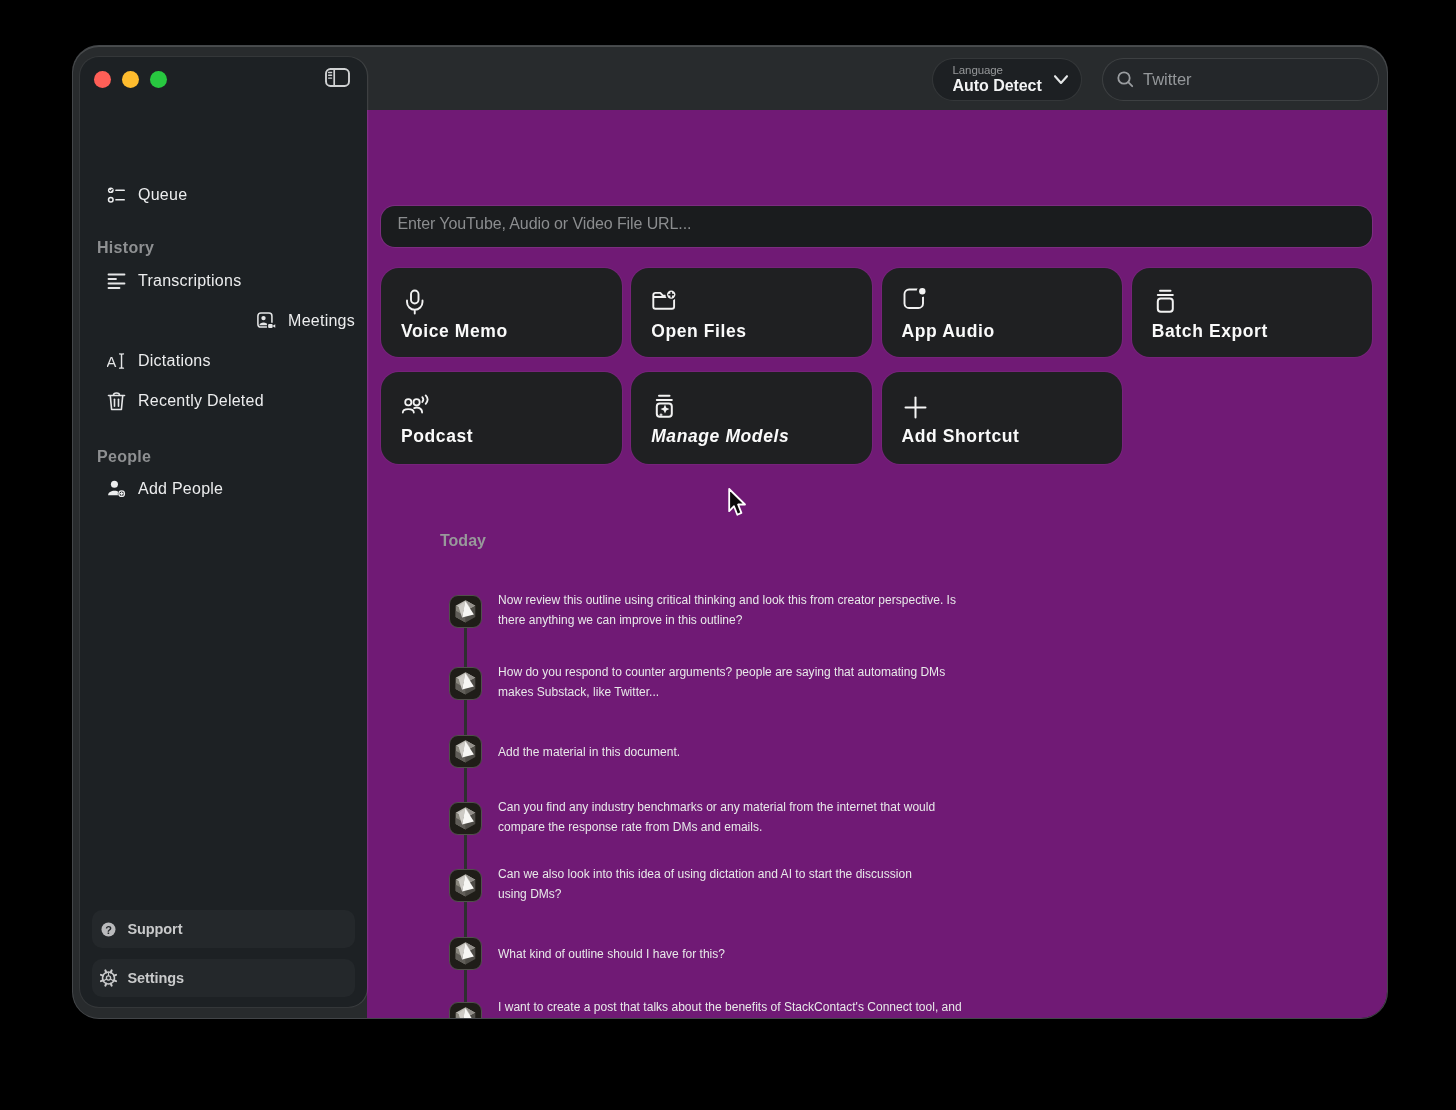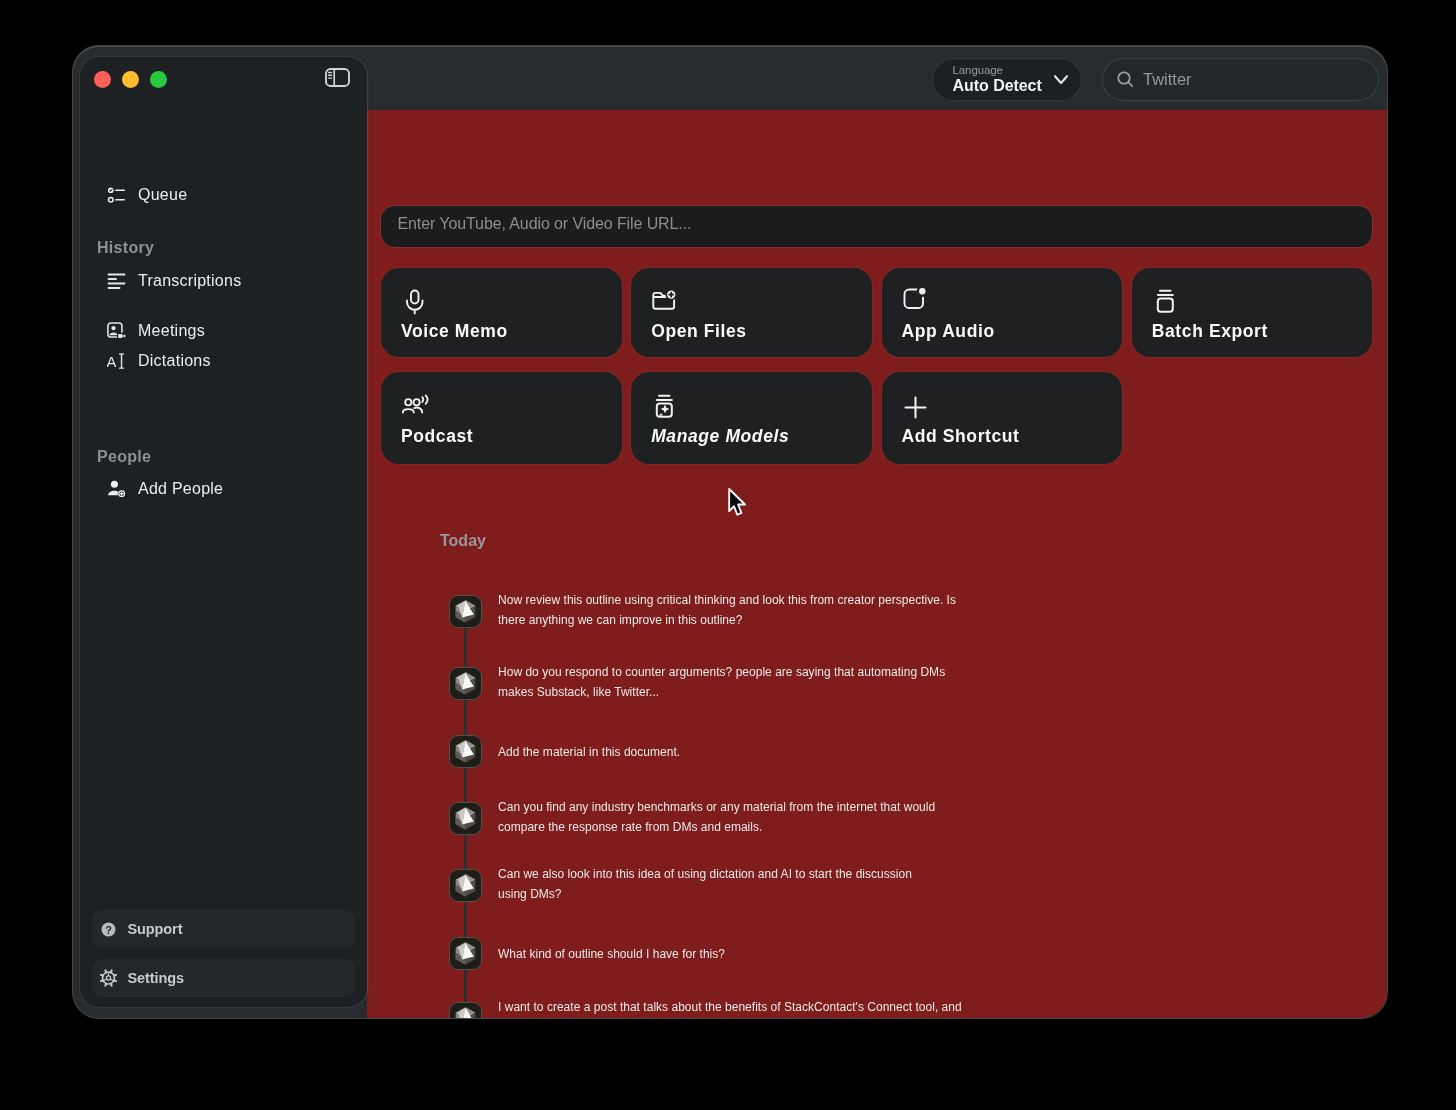--- a/index.html
+++ b/index.html
@@ -7,21 +7,21 @@
   font-family:"Liberation Sans", sans-serif; -webkit-font-smoothing:antialiased; }
 .abs { position:absolute; }
 #window {
   position:absolute; left:72.5px; top:45.5px; width:1314px; height:972px;
   border-radius:26px; background:#282b2d;
   box-shadow: 0 0 0 1px rgba(175,185,192,0.38), inset 0 1px 0 rgba(255,255,255,0.16);
   overflow:hidden;
 }
 #main {
   position:absolute; left:294.5px; top:64.5px; width:1019.5px; height:907.5px;
-  background:#7f1d1d; border-bottom-right-radius:26px; overflow:hidden;
+  background:#701a75; border-bottom-right-radius:26px; overflow:hidden;
 }
 #sidebar {
   position:absolute; left:7.5px; top:11.5px; width:287px; height:950px;
   border-radius:19px; background:#1d2124;
   box-shadow: 0 0 0 1px rgba(255,255,255,0.06), 1.5px 0 0 rgba(255,255,255,0.05);
 }
 .tl { position:absolute; width:17px; height:17px; border-radius:50%; top:13.5px; }
 .side-row { position:absolute; left:12px; width:263px; height:38px; border-radius:10px;
   display:flex; align-items:center; color:#ecedee; font-size:16px; letter-spacing:0.25px; }
 .side-row .ic { width:19px; height:19px; margin-left:15px; margin-right:12px; flex:none; display:flex; align-items:center; justify-content:center;}
@@ -224,21 +224,21 @@
             <g stroke="#e4e5e6" stroke-width="1.8" stroke-linecap="round">
         <path d="M1.5 1.5 H17.5"></path>
               <path d="M1.5 6 H9"></path>
               <path d="M1.5 10.5 H17.5"></path>
               <path d="M1.5 15 H12.5"></path>
       </g>
           </svg>
         </span>
       Transcriptions
     </div>
-    <div class="side-row" style="top:255px;">
+    <div class="side-row" style="top:245px;justify-content:flex-end;">
       <span class="ic">
           <svg width="21" height="20" viewBox="0 0 21 20">
         <rect x="1" y="1.2" width="15.5" height="15.5" rx="3.2" stroke="#e4e5e6" stroke-width="1.7" fill="none"></rect>
         <circle cx="7.2" cy="6.8" r="2.4" fill="#e4e5e6"></circle>
         <path d="M2.6 14.8 c0.3 -4.2 8.9 -4.2 9.2 0 z" fill="#e4e5e6"></path>
         <rect x="11" y="11.8" width="8.2" height="7.4" rx="1.6" fill="#1c2023"></rect>
         <rect x="12.3" y="13.2" width="5" height="4.6" rx="1.1" fill="#e4e5e6"></rect>
         <path d="M17.0 15.5 l3.2 -1.9 v3.8 z" fill="#e4e5e6"></path>
       </svg>
         </span>
@@ -249,20 +249,34 @@
           <svg width="20" height="20" viewBox="0 0 20 20">
         <text x="-0.5" y="15.8" font-family="Liberation Sans" font-size="15.5" fill="#e4e5e6">A</text>
         <g stroke="#e4e5e6" stroke-width="1.5" stroke-linecap="round">
           <path d="M15.3 3.2 v13.6"></path>
           <path d="M13.3 2.5 c1 0 2 0.4 2 0.7 c0 -0.3 1 -0.7 2 -0.7" fill="none"></path>
           <path d="M13.3 17.5 c1 0 2 -0.4 2 -0.7 c0 0.3 1 0.7 2 0.7" fill="none"></path>
         </g>
       </svg>
         </span>
       Dictations
+    </div>
+    <div class="side-row" style="top:325px;">
+      <span class="ic">
+          <svg width="19" height="20" viewBox="0 0 19 20">
+            <g stroke="#e4e5e6" stroke-width="1.6" fill="none" stroke-linecap="round" stroke-linejoin="round">
+        <path d="M1.5 4.5 H17.5"></path>
+        <path d="M6.5 4.2 c0 -3 6 -3 6 0"></path>
+        <path d="M3.3 4.8 L4.6 18.5 h9.8 L15.7 4.8"></path>
+        <path d="M7.5 8.3 v7"></path>
+              <path d="M11.5 8.3 v7"></path>
+      </g>
+          </svg>
+        </span>
+      Recently Deleted
     </div>
 
     <div class="side-head" style="top:390.5px;">People</div>
     <div class="side-row" style="top:412.5px;">
       <span class="ic">
           <svg width="21" height="21" viewBox="0 0 21 21">
         <circle cx="8.2" cy="5.8" r="3.9" fill="#ecedee"></circle>
         <path d="M1.2 18 c0 -6.8 14 -6.8 14 0 z" fill="#ecedee"></path>
         <circle cx="16.2" cy="16.2" r="4.3" fill="#1c2023"></circle>
         <circle cx="16.2" cy="16.2" r="3.1" stroke="#ecedee" stroke-width="1.4" fill="#1c2023"></circle>

